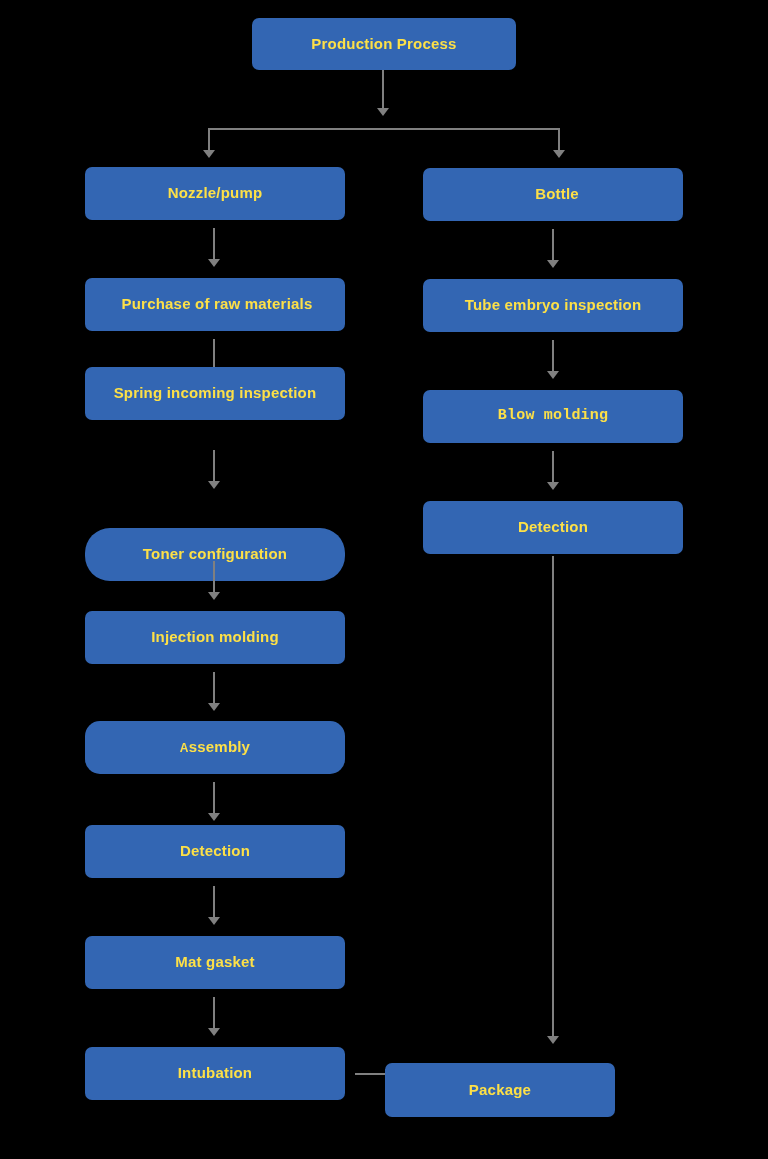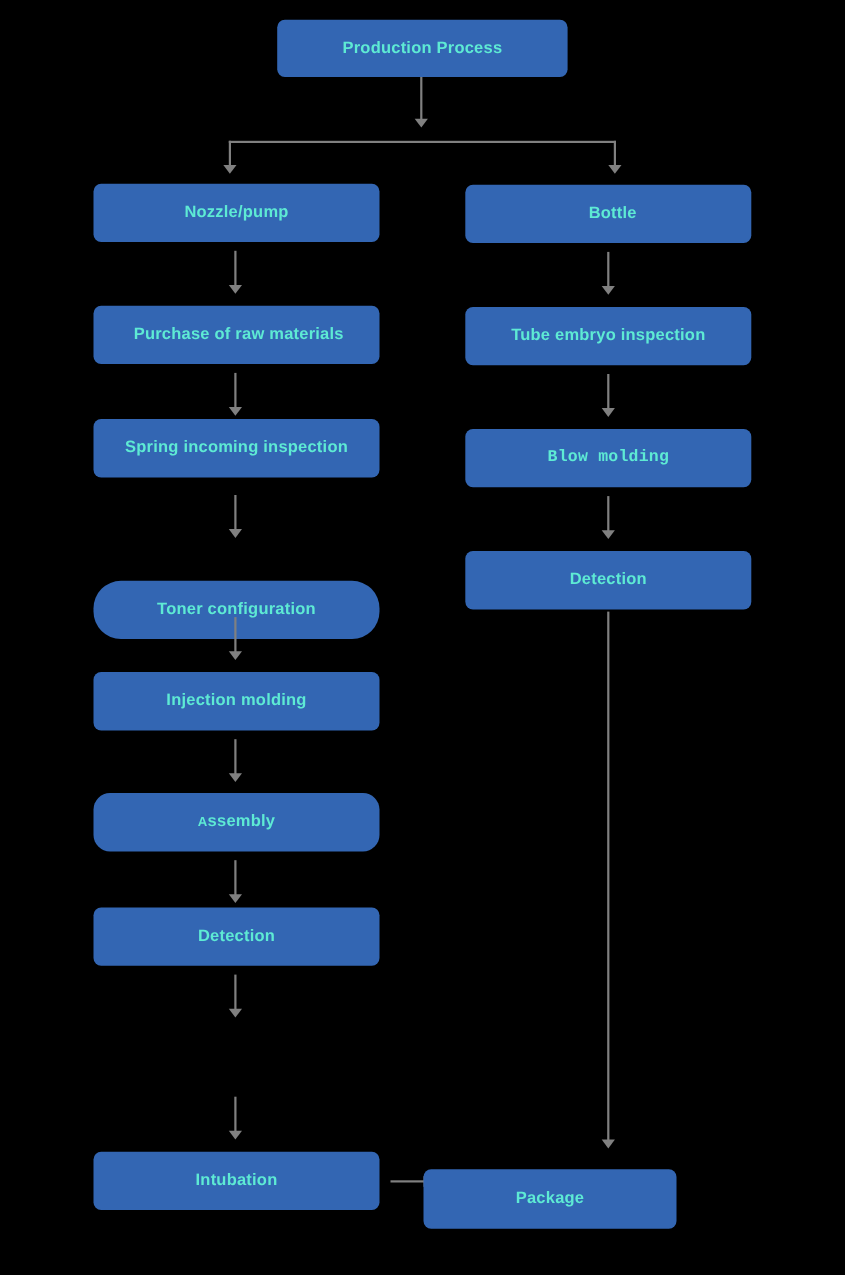--- a/index.html
+++ b/index.html
@@ -20,21 +20,21 @@
   }
 
   
   .node {
     position: absolute;
     display: flex;
     align-items: center;
     justify-content: center;
     background: #3366b3;
     border-radius: 7px;
-    color: #5eead4;
+    color: #fde047;
     font-size: 15px;
     font-weight: bold;
     letter-spacing: 0.2px;
     text-align: center;
     line-height: 1.1;
     padding: 0 8px;
     white-space: nowrap;
   }
 
   .node.root {
@@ -115,21 +115,21 @@
   <div class="vline" style="left:213px; top:228px; height:33px;"></div>
   <div class="arrow-down" style="left:208px; top:259px;"></div>
 
   <div class="node col-left" style="top:278px;padding-left:12px;">
     <span>Purchase of raw materials</span>
   </div>
 
   <div class="vline" style="left:213px; top:339px; height:33px;"></div>
   <div class="arrow-down" style="left:208px; top:370px;"></div>
 
-  <div class="node col-left" style="top:381px;">
+  <div class="node col-left" style="top:367px;">
     <span>Spring incoming inspection</span>
   </div>
 
   <div class="vline" style="left:213px; top:450px; height:33px;"></div>
   <div class="arrow-down" style="left:208px; top:481px;"></div>
 
   <div class="node col-left" style="top:528px;border-radius:25px;">
     <span>Toner configuration</span>
   </div>
 
@@ -150,20 +150,23 @@
   <div class="vline" style="left:213px; top:782px; height:33px;"></div>
   <div class="arrow-down" style="left:208px; top:813px;"></div>
 
   <div class="node col-left" style="top:825px;">
     <span>Detection</span>
   </div>
 
   <div class="vline" style="left:213px; top:886px; height:33px;"></div>
   <div class="arrow-down" style="left:208px; top:917px;"></div>
 
+  <div class="node col-left" style="top:936px;">
+    <span>Mat gasket</span>
+  </div>
 
   <div class="vline" style="left:213px; top:997px; height:33px;"></div>
   <div class="arrow-down" style="left:208px; top:1028px;"></div>
 
   <div class="node col-left" style="top:1047px;">
     <span>Intubation</span>
   </div>
 
   <div class="node col-right" style="top:168px;padding-left:16px;">
     <span>Bottle</span>

